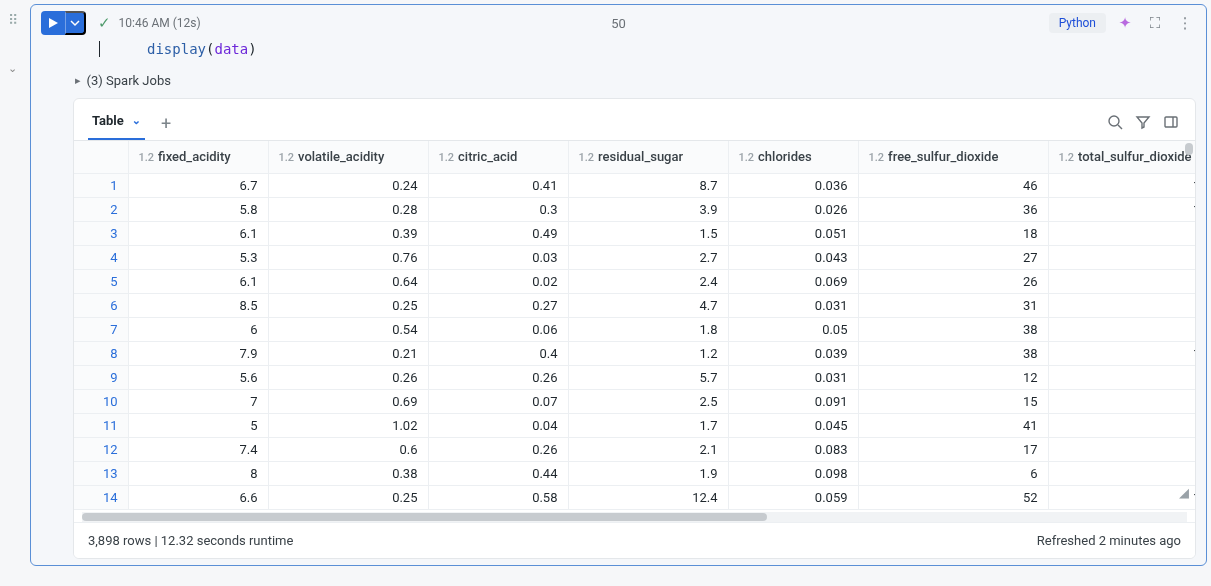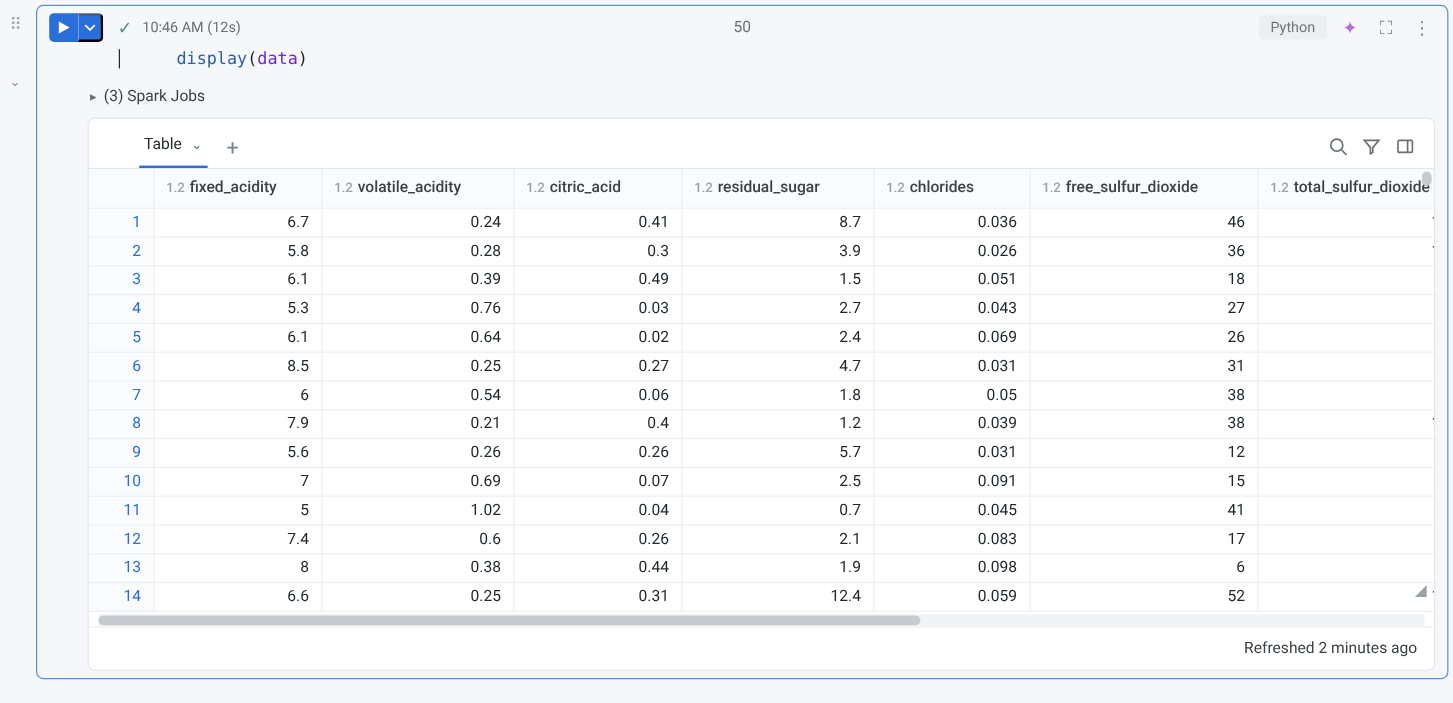--- a/index.html
+++ b/index.html
@@ -54,21 +54,21 @@
   border-radius: 0 4px 4px 0;
   border-left: 1px solid rgba(255,255,255,0.35);
   display: flex; align-items: center; justify-content: center;
 }
 .status-check { color: #4e9a6b; font-size: 15px; margin-left: 4px; }
 .run-meta { color: #6a7076; font-size: 12px; }
 .spacer { flex: 1; }
 .cell-line-number { color: #6a7076; font-size: 13px; margin-right: 6px; text-align: right; }
 .lang-chip {
   background: #eceff2;
-  color: #737373;
+  color: #1d4ed8;
   border-radius: 4px;
   padding: 3px 10px;
   font-size: 12px;
 }
 .toolbar-icon {
   color: #7d858b;
   width: 22px; height: 22px;
   display: flex; align-items: center; justify-content: center;
   border-radius: 3px; cursor: pointer;
   font-size: 15px;
@@ -98,24 +98,24 @@
   border-radius: 6px;
   overflow: hidden;
 }
 .output-tabs {
   display: flex; align-items: center;
   padding: 8px 10px 0 14px;
   gap: 10px;
   border-bottom: 1px solid #e4e7ea;
 }
 .tab-item {
-  font-weight: 400;
+  font-weight: 700;
   padding: 6px 4px 10px 4px;
   border-bottom: 2px solid #2a6eda;
-  display: flex; align-items: center; gap: 6px; margin-left: 28px;
+  display: flex; align-items: center; gap: 6px;
 }
 .tab-caret { color: #2a6eda; font-size: 11px; margin-left: 2px;}
 .add-tab {
   color: #7d858b; font-size: 18px; padding: 0 6px; cursor: pointer;
 }
 .output-right-icons {
   margin-left: auto; display: flex; gap: 12px; padding-right: 6px;
   color: #6a7076; font-size: 16px;
 }
 .table-wrap { position: relative; overflow: hidden; }
@@ -374,21 +374,21 @@
                 <td class="numcell">2.5</td>
                 <td class="numcell">0.091</td>
                 <td class="numcell">15</td>
                 <td class="numcell">2</td>
               </tr>
               <tr>
                 <td class="col-rownum">11</td>
                 <td class="numcell">5</td>
                 <td class="numcell">1.02</td>
                 <td class="numcell">0.04</td>
-                <td class="numcell">0.7</td>
+                <td class="numcell">1.7</td>
                 <td class="numcell">0.045</td>
                 <td class="numcell">41</td>
                 <td class="numcell">8</td>
               </tr>
               <tr>
                 <td class="col-rownum">12</td>
                 <td class="numcell">7.4</td>
                 <td class="numcell">0.6</td>
                 <td class="numcell">0.26</td>
                 <td class="numcell">2.1</td>
@@ -403,34 +403,35 @@
                 <td class="numcell">0.44</td>
                 <td class="numcell">1.9</td>
                 <td class="numcell">0.098</td>
                 <td class="numcell">6</td>
                 <td class="numcell">1</td>
               </tr>
               <tr>
                 <td class="col-rownum">14</td>
                 <td class="numcell">6.6</td>
                 <td class="numcell">0.25</td>
-                <td class="numcell">0.31</td>
+                <td class="numcell">0.58</td>
                 <td class="numcell">12.4</td>
                 <td class="numcell">0.059</td>
                 <td class="numcell">52</td>
                 <td class="numcell">18</td>
               </tr>
             </tbody>
         </table>
         <div class="hscroll-track">
           <div class="hscroll-thumb"></div>
         </div>
         <div class="resize-handle">◢</div>
       </div>
 
       <div class="status-bar">
+        <span>3,898 rows  |  12.32 seconds runtime</span>
         <span class="spacer"></span>
         <span>Refreshed 2 minutes ago</span>
       </div>
     </div>
 
   </div>
 </div>
 
 </body></html>

